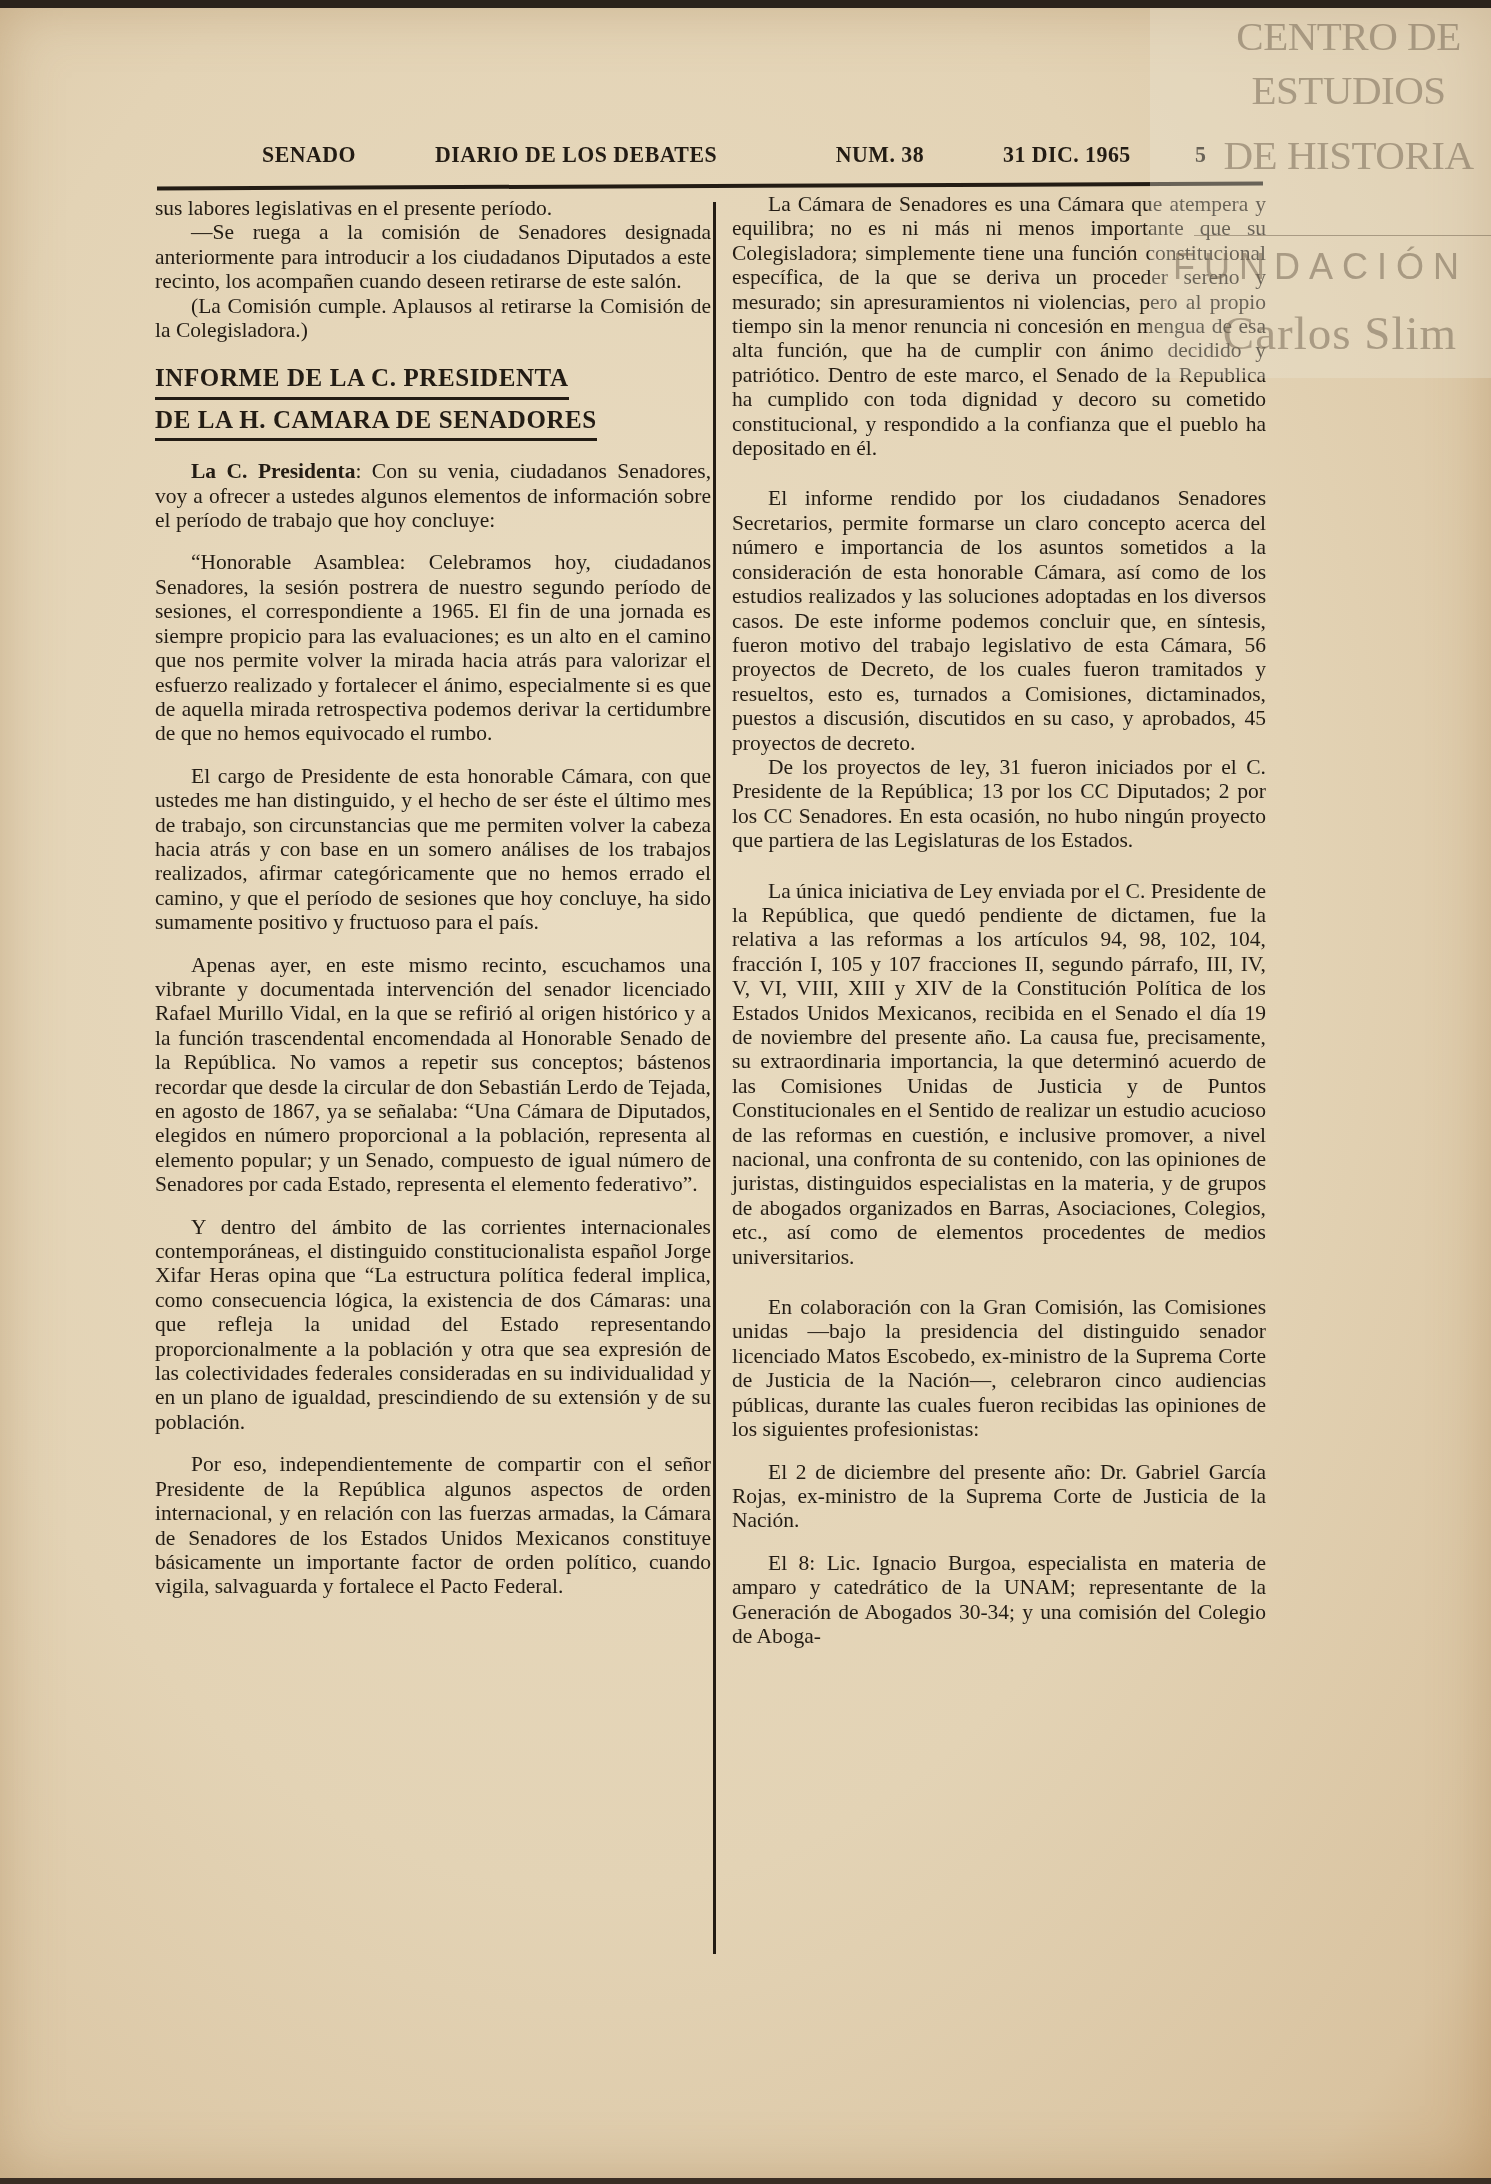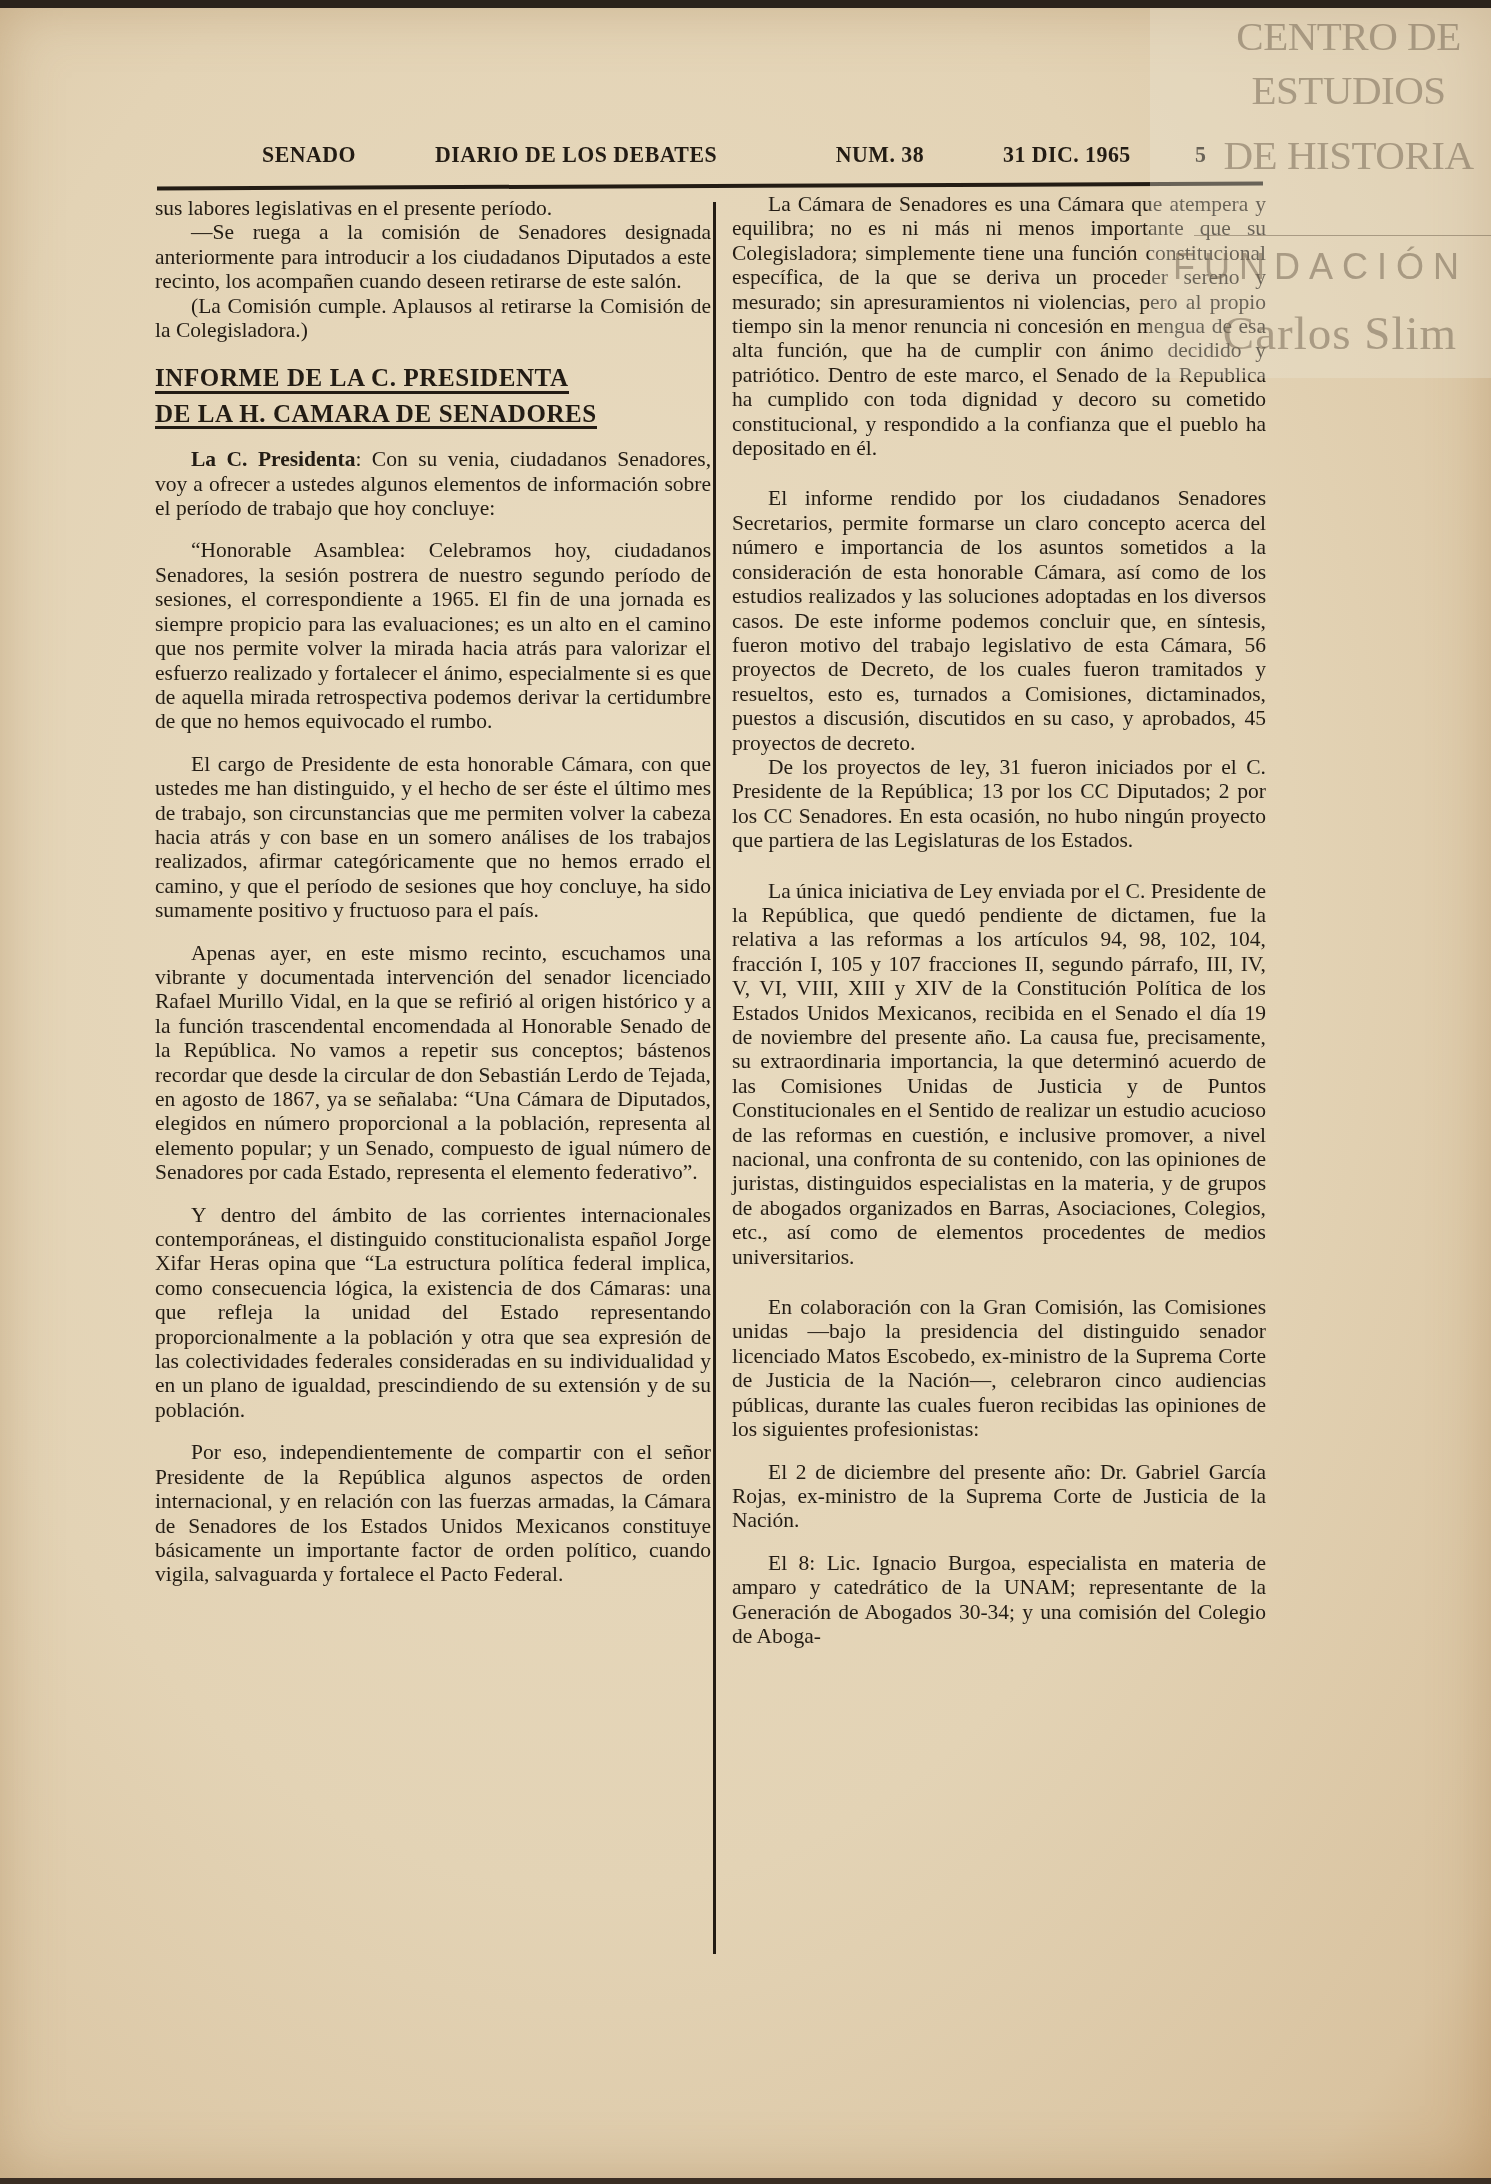--- a/index.html
+++ b/index.html
@@ -38,21 +38,21 @@
     hyphens: none;
   }
   .col-left { left: 155px; top: 190px; width: 556px; }
   .col-right { left: 732px; top: 186px; width: 534px; }
   .col p { margin: 0 0 0 0; text-indent: 36px; }
   .col p.noindent { text-indent: 0; }
   .col p.gap { margin-top: 18px; }
   .col p.gap-lg { margin-top: 26px; }
   .section-title {
     font-family: "Liberation Serif", serif; font-weight: bold; font-size: 25px;
-    letter-spacing: 0.6px; margin: 0; 
+    letter-spacing: 0.6px; margin: 0; padding-bottom: 6px;
     border-bottom: 3px solid #231c14; display: inline-block; white-space: nowrap;
   }
   .title-wrap { margin-top: 24px; }
   .title-wrap .section-title + br + .section-title { margin-top: 8px; }
   .bold-speaker { font-weight: bold; }
   .watermark {
     position: absolute; left: 1150px; top: 0; width: 341px; height: 372px;
     background: rgba(236,228,212,0.35);
     color: rgba(120,105,85,0.55);
     font-family: "Liberation Serif", serif; text-align: center;

